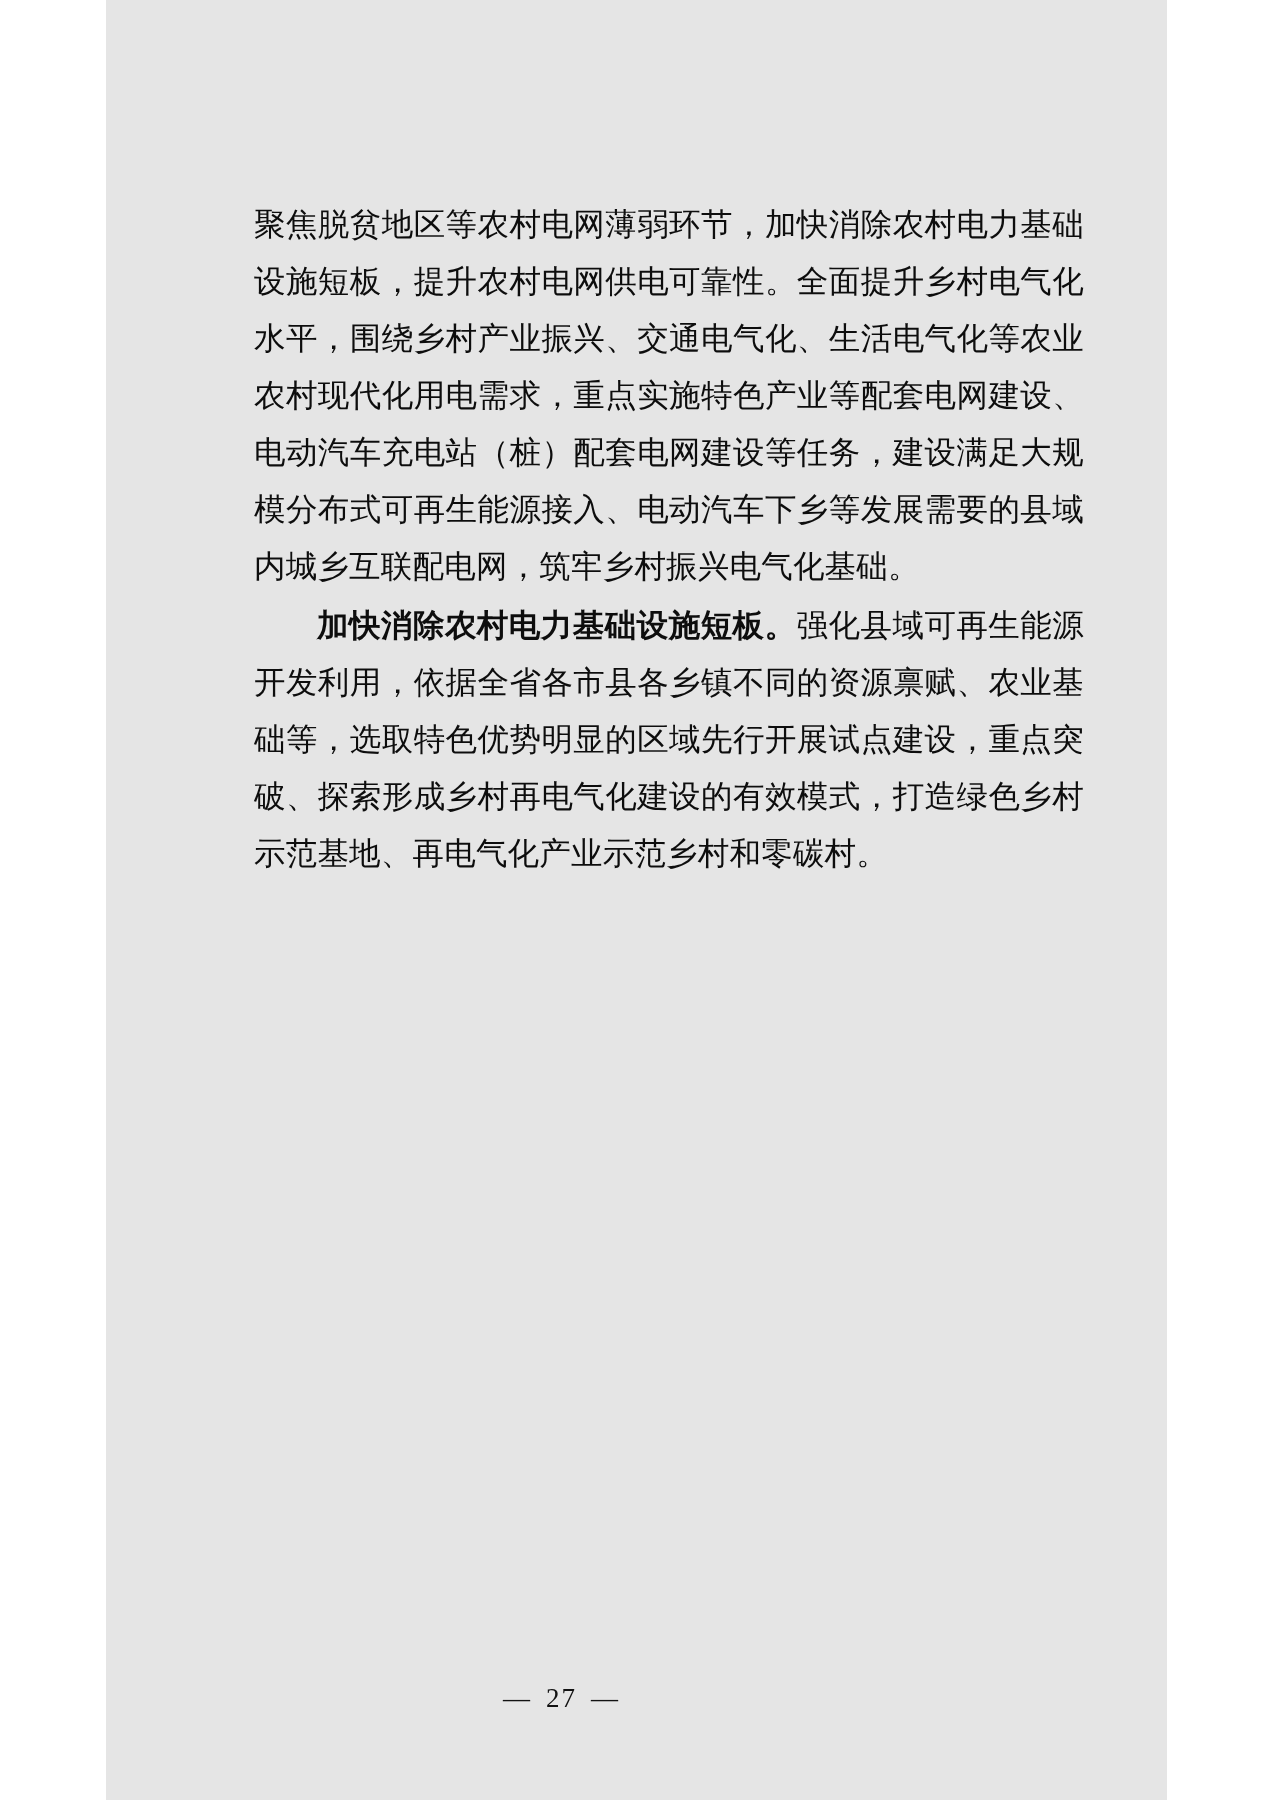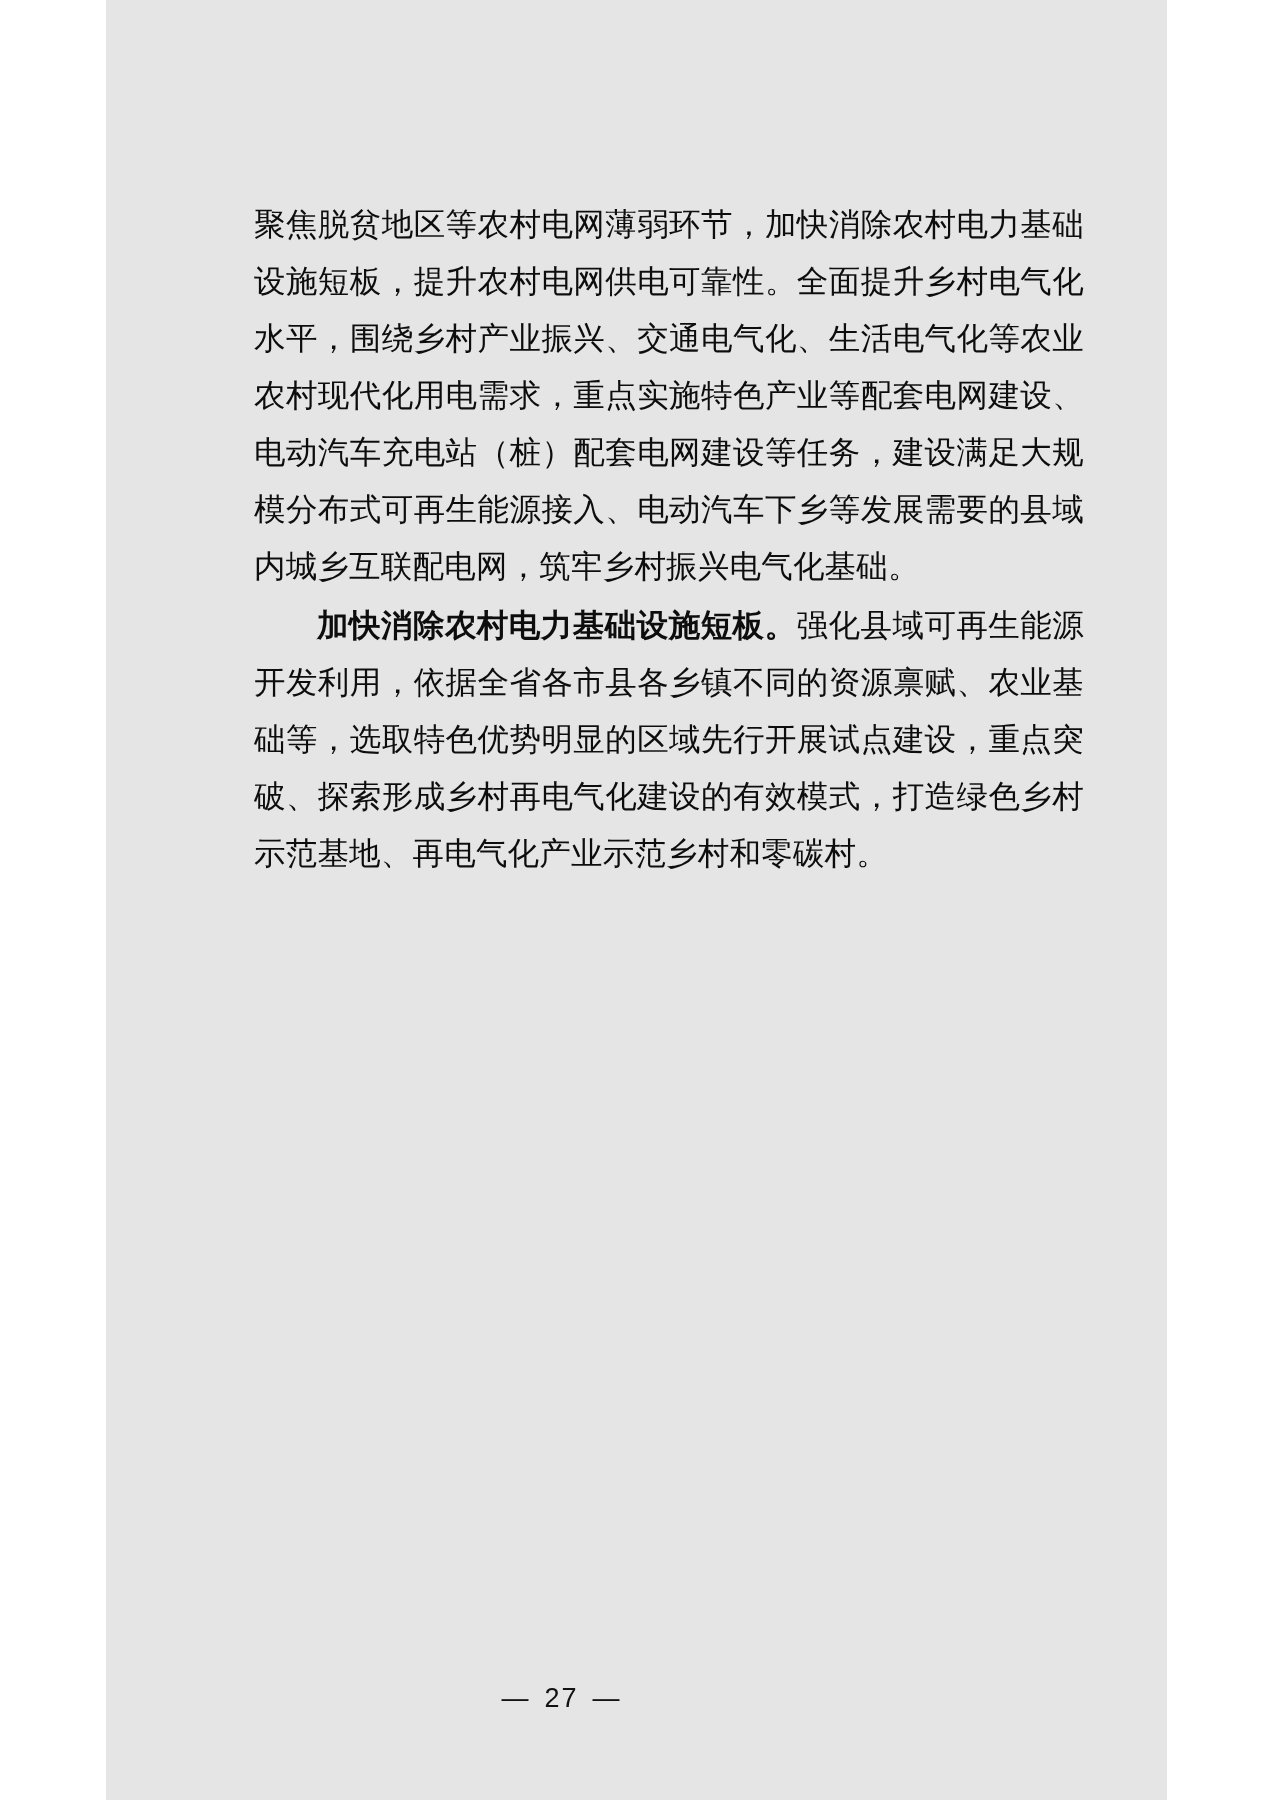--- a/index.html
+++ b/index.html
@@ -40,21 +40,21 @@
   .lead {
     font-weight: bold;
   }
   .footer {
     position: absolute;
     left: 0;
     right: 0;
     bottom: 86px;
     text-align: center;
     font-size: 27px;
-    font-family: Liberation Sans, sans-serif;
+    font-family: Liberation Serif, serif;
     color: #121212;
     letter-spacing: 2px;
     padding-right: 150px;
   }
   .footer .dash {
     display: inline-block;
     padding: 0 14px;
     color: #121212;
   }
 </style>

